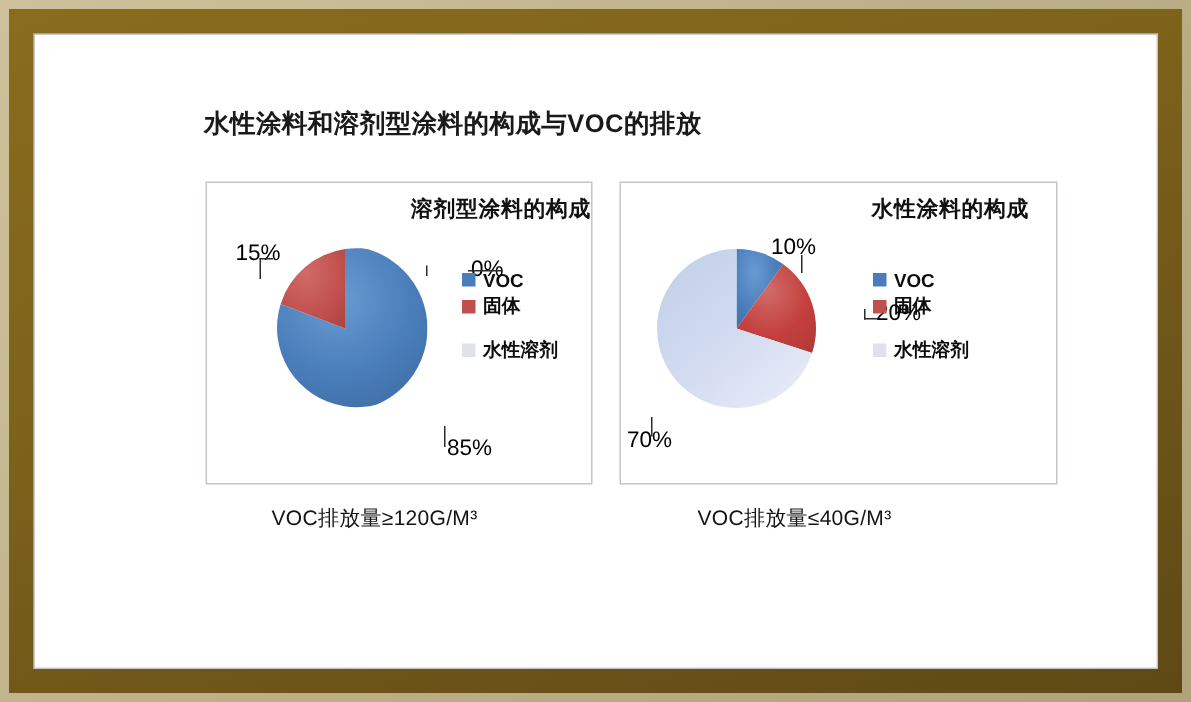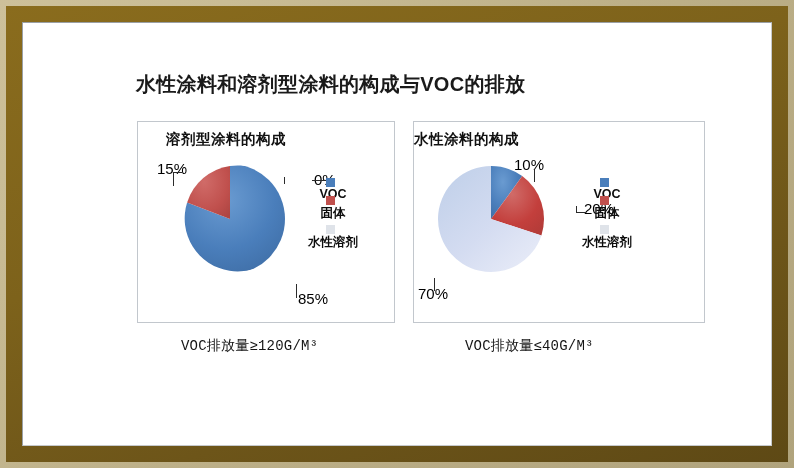--- a/index.html
+++ b/index.html
@@ -43,21 +43,21 @@
     border-right: 1px solid #c6c9cc;
     border-bottom: 1px solid #c6c9cc;
     overflow: hidden;
   }
 
   
   #slide-title {
     position: absolute;
     left: 113px;
     top: 48px;
-    font-size: 20px;
+    font-size: 17px;
     font-weight: 600;
     color: #1a1a1a;
     letter-spacing: 0.3px;
     white-space: nowrap;
   }
 
   
   .chart-box {
     position: absolute;
     top: 98px;
@@ -68,21 +68,21 @@
     box-shadow: 0 0 0 0.5px rgba(255,255,255,0.6);
   }
   #chart-box-0 { left: 114px;  width: 258px; }
   #chart-box-1 { left: 390px;  width: 292px; }
 
   .chart-title {
     position: absolute;
     left: 0;
     right: 0;
     top: 8px;
-    text-align: left;
+    text-align: right;
     font-size: 14.5px;
     font-weight: 700;
     color: #111111;
     letter-spacing: 0.5px;
   }
   #chart-box-0 .chart-title { padding-left: 28px; }
   #chart-box-1 .chart-title { padding-right: 18px; }
 
   
   .pie-wrap {
@@ -130,21 +130,20 @@
     top: 56px;
   }
   #legend-0 { left: 170px; }
   #legend-1 { left: 168px; }
 
   .legend-row {
     display: flex;
     align-items: center;
     height: 17px;
     margin-bottom: 1px;
-    flex-direction: column;
   }
   .legend-row.spaced { margin-top: 12px; }
   .legend-swatch {
     width: 9px;
     height: 9px;
     margin-right: 5px;
     flex: 0 0 auto;
   }
   .legend-label {
     font-size: 12.5px;
@@ -154,21 +153,20 @@
   }
 
   
   .caption {
     position: absolute;
     top: 314px;
     font-size: 14px;
     color: #141414;
     white-space: nowrap;
     letter-spacing: 0.2px;
-    font-family: Liberation Mono, monospace;
   }
   #caption-0 { left: 158px; }
   #caption-1 { left: 442px; }
 </style>
 </head>
 <body>
 
 <div id="slide-frame">
   <div id="frame-inner">
     <div id="content-panel">

